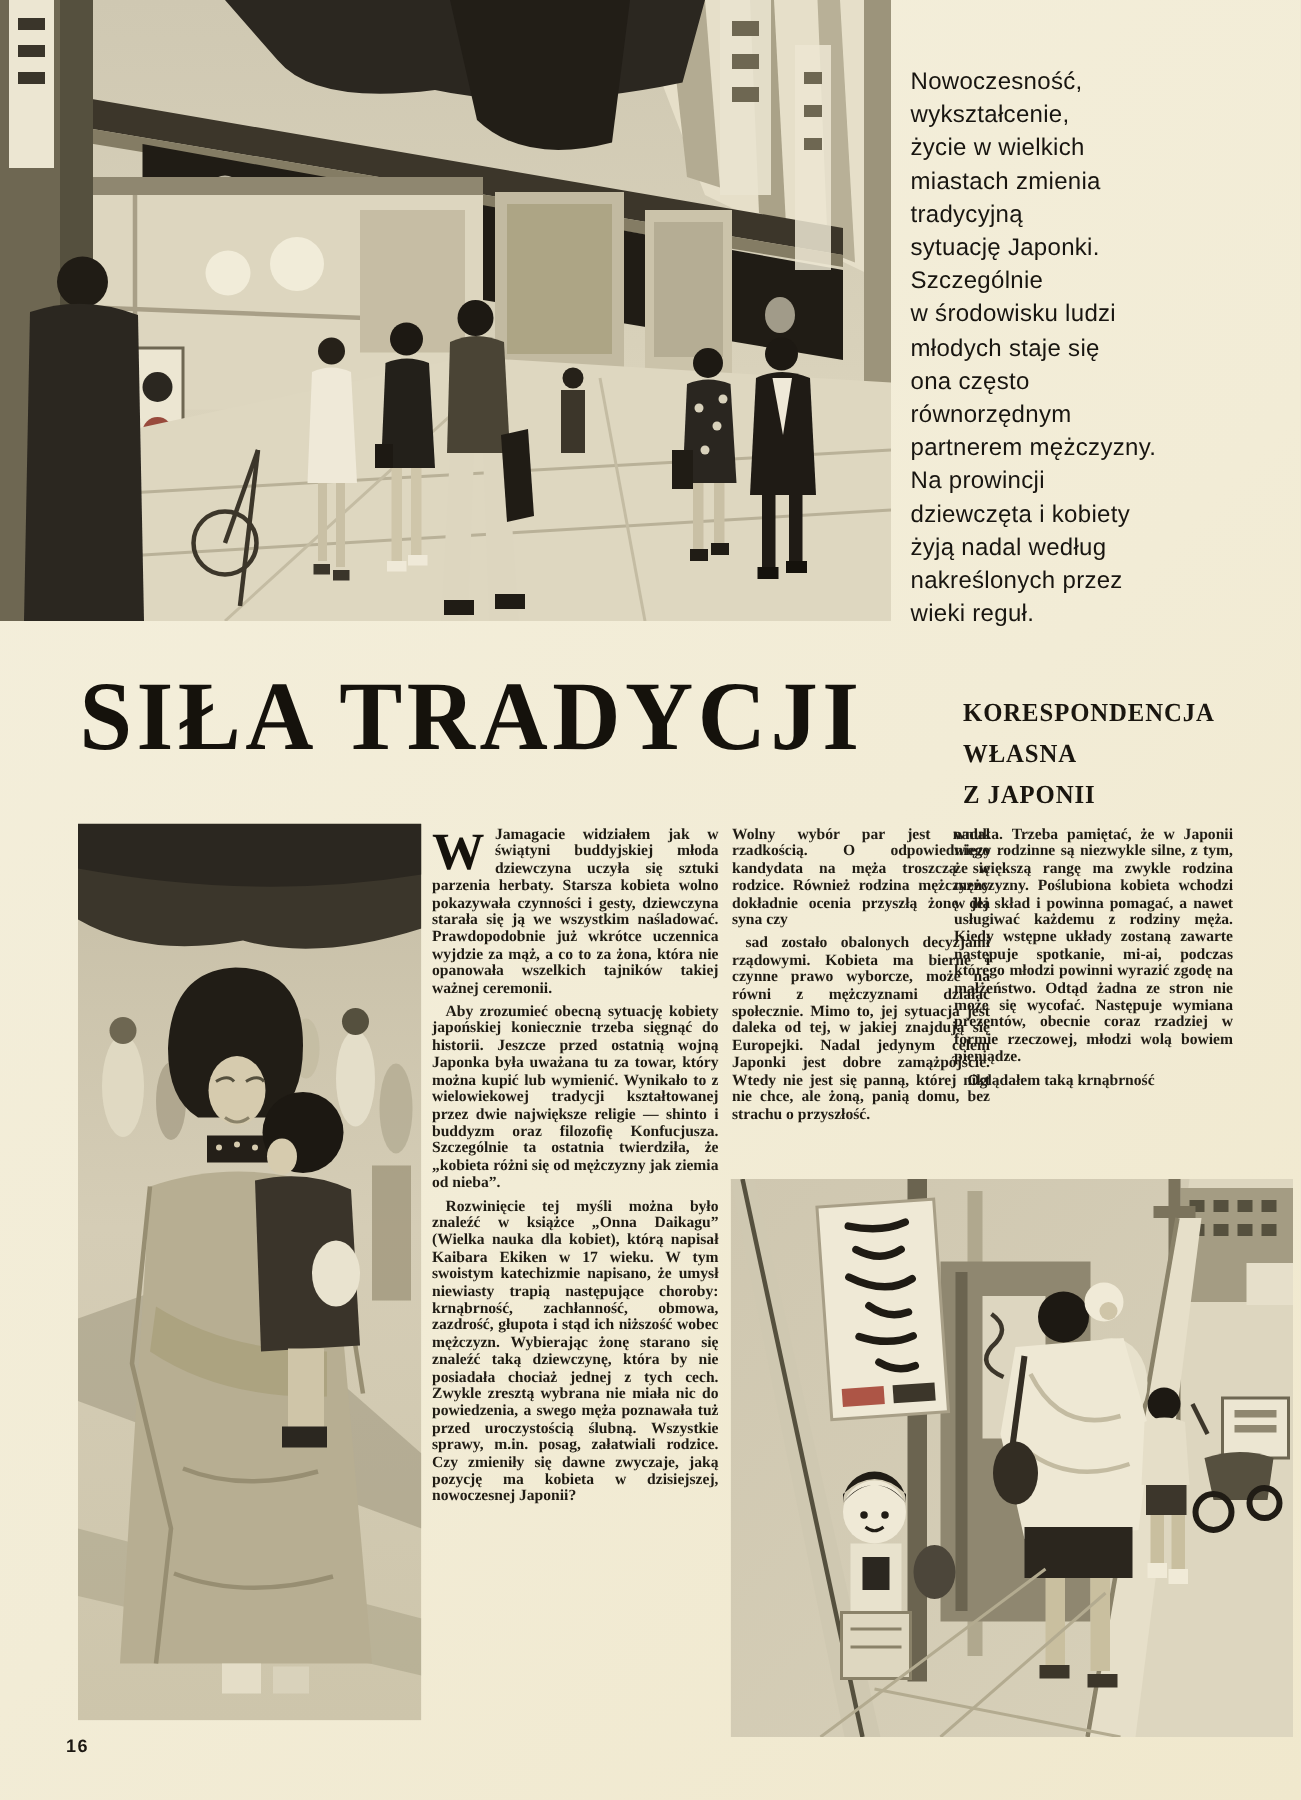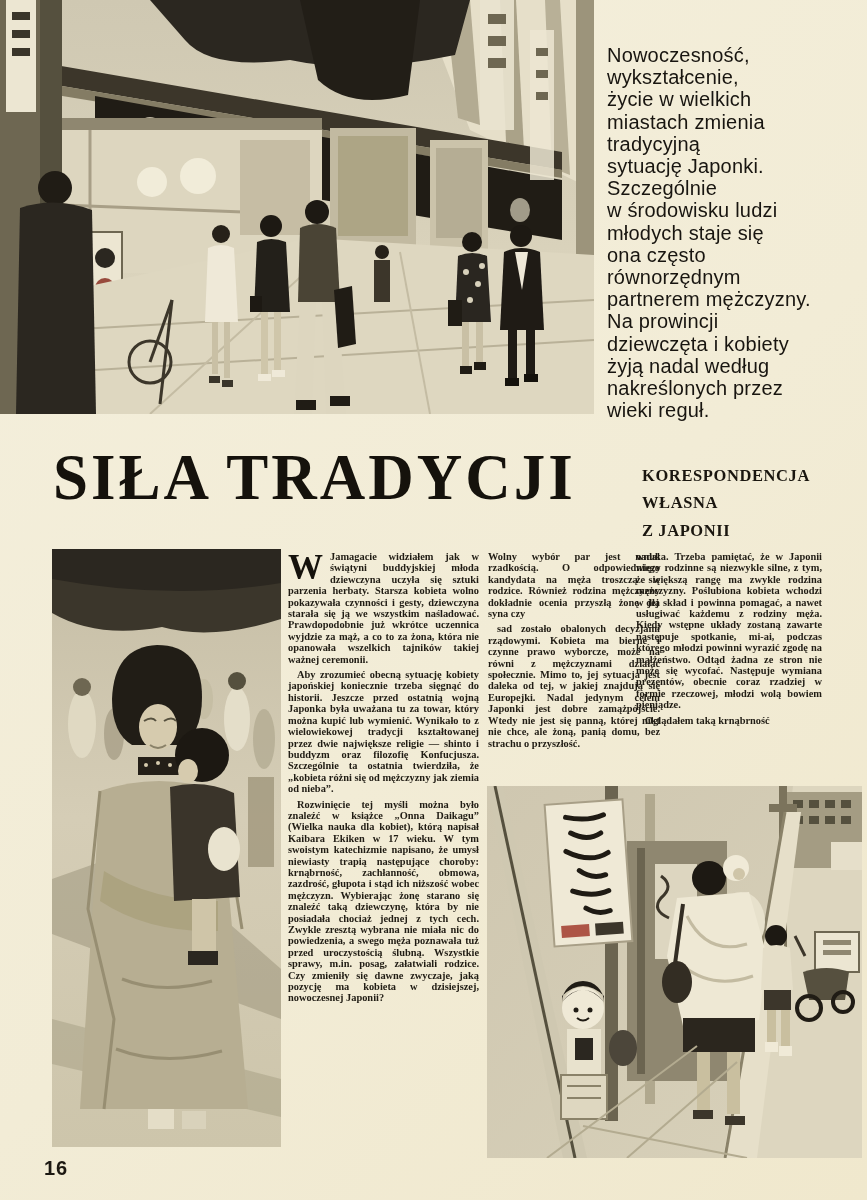--- a/index.html
+++ b/index.html
@@ -16,21 +16,21 @@
   }
   svg{display:block;}
   .photo{position:absolute;overflow:hidden;}
   .photo-top{left:0;top:0;width:594px;height:414px;}
   .photo-left{left:52px;top:549px;width:229px;height:598px;}
   .photo-bottom{left:487px;top:786px;width:375px;height:372px;}
 
   .intro{
     position:absolute;left:607px;top:44px;width:256px;
     font-family:"Liberation Sans",sans-serif;
-    font-size:20px;line-height:22.2px;
+    font-size:16px;line-height:22.2px;
     color:#181510;
     white-space:pre-line;
     letter-spacing:0.2px;
   }
   .headline{
     position:absolute;left:53px;top:440px;width:600px;height:80px;
     font-family:"Liberation Serif",serif;
     font-weight:700;font-size:63px;line-height:72px;
     letter-spacing:3px;color:#15120c;
     transform:scaleY(1.04);transform-origin:left top;
@@ -58,21 +58,21 @@
   .col-3{left:636px;top:551px;width:186px;height:232px;overflow:hidden;}
   .dropcap{
     float:left;
     font-size:35px;line-height:29px;
     padding:2px 7px 0 0;
     font-weight:700;color:#15120c;
   }
   .page-number{
     position:absolute;left:44px;top:1157px;
     font-family:"Liberation Sans",sans-serif;
-    font-weight:700;font-size:20px;color:#1c1812;
+    font-weight:700;font-size:12px;color:#1c1812;
     letter-spacing:1px;
   }
 </style>
 </head>
 <body>
 
 <div class="page">
 
   <div class="photo photo-top">
     <svg width="594" height="414" viewBox="0 0 594 414">

